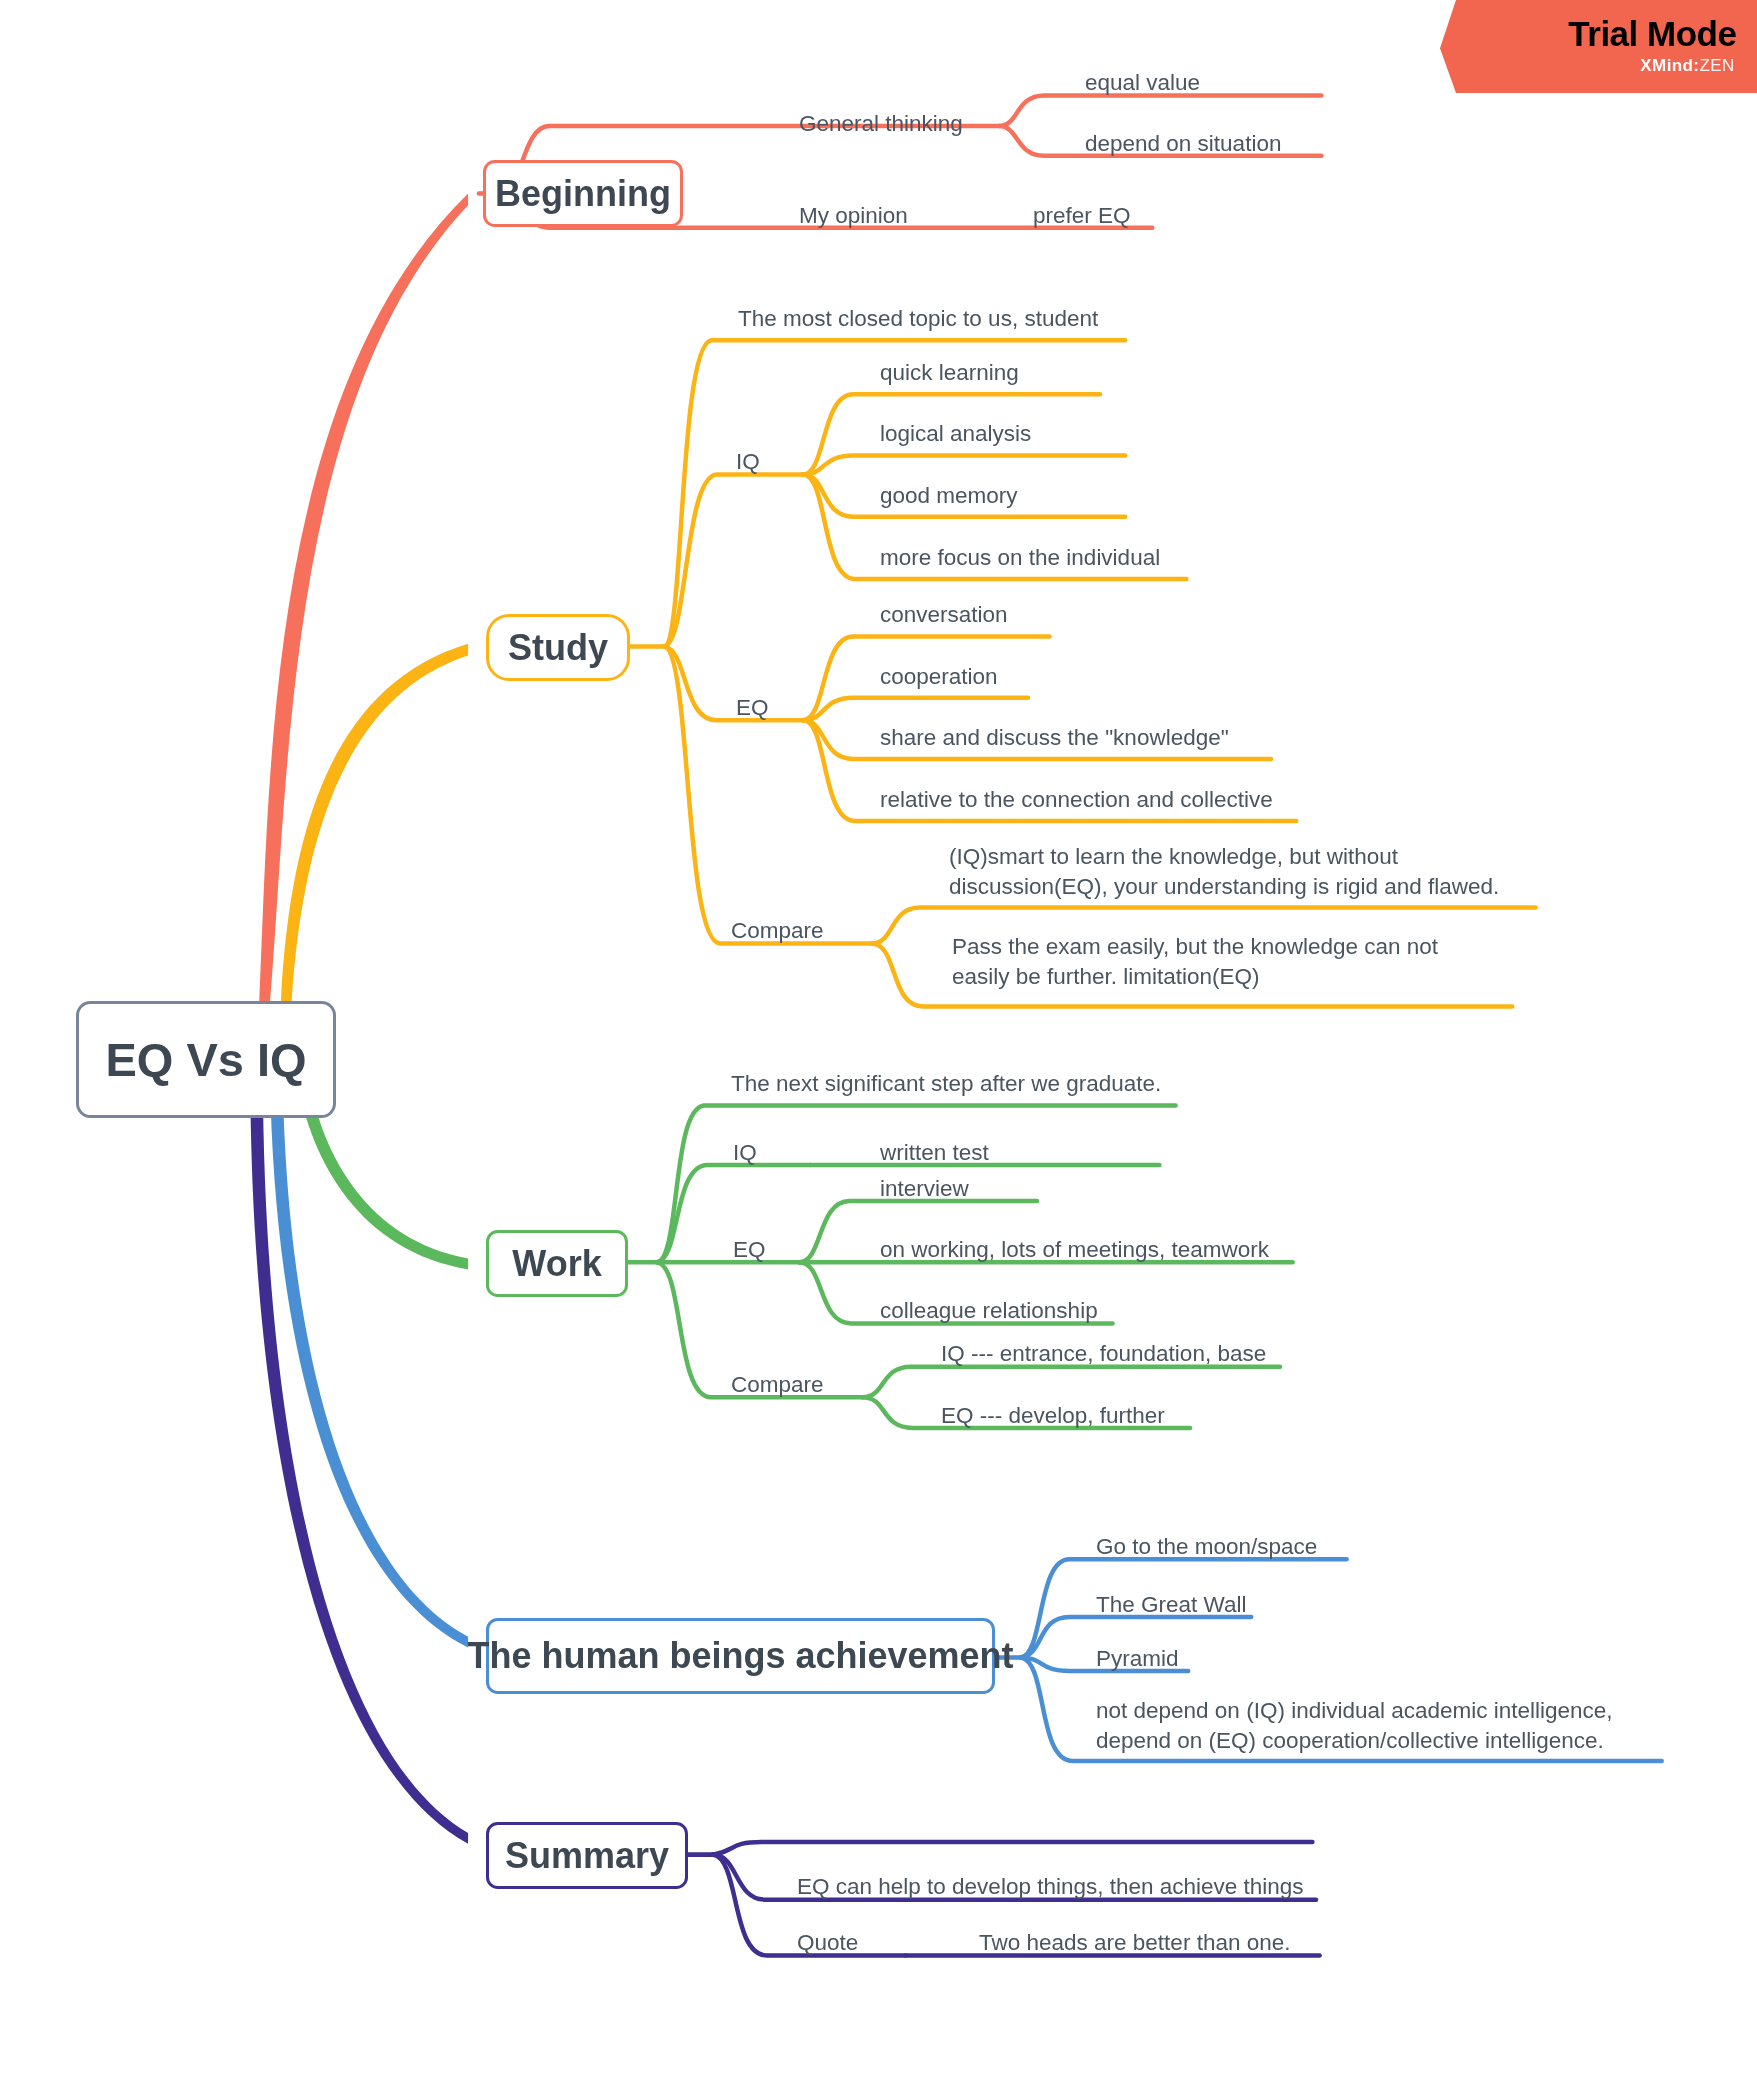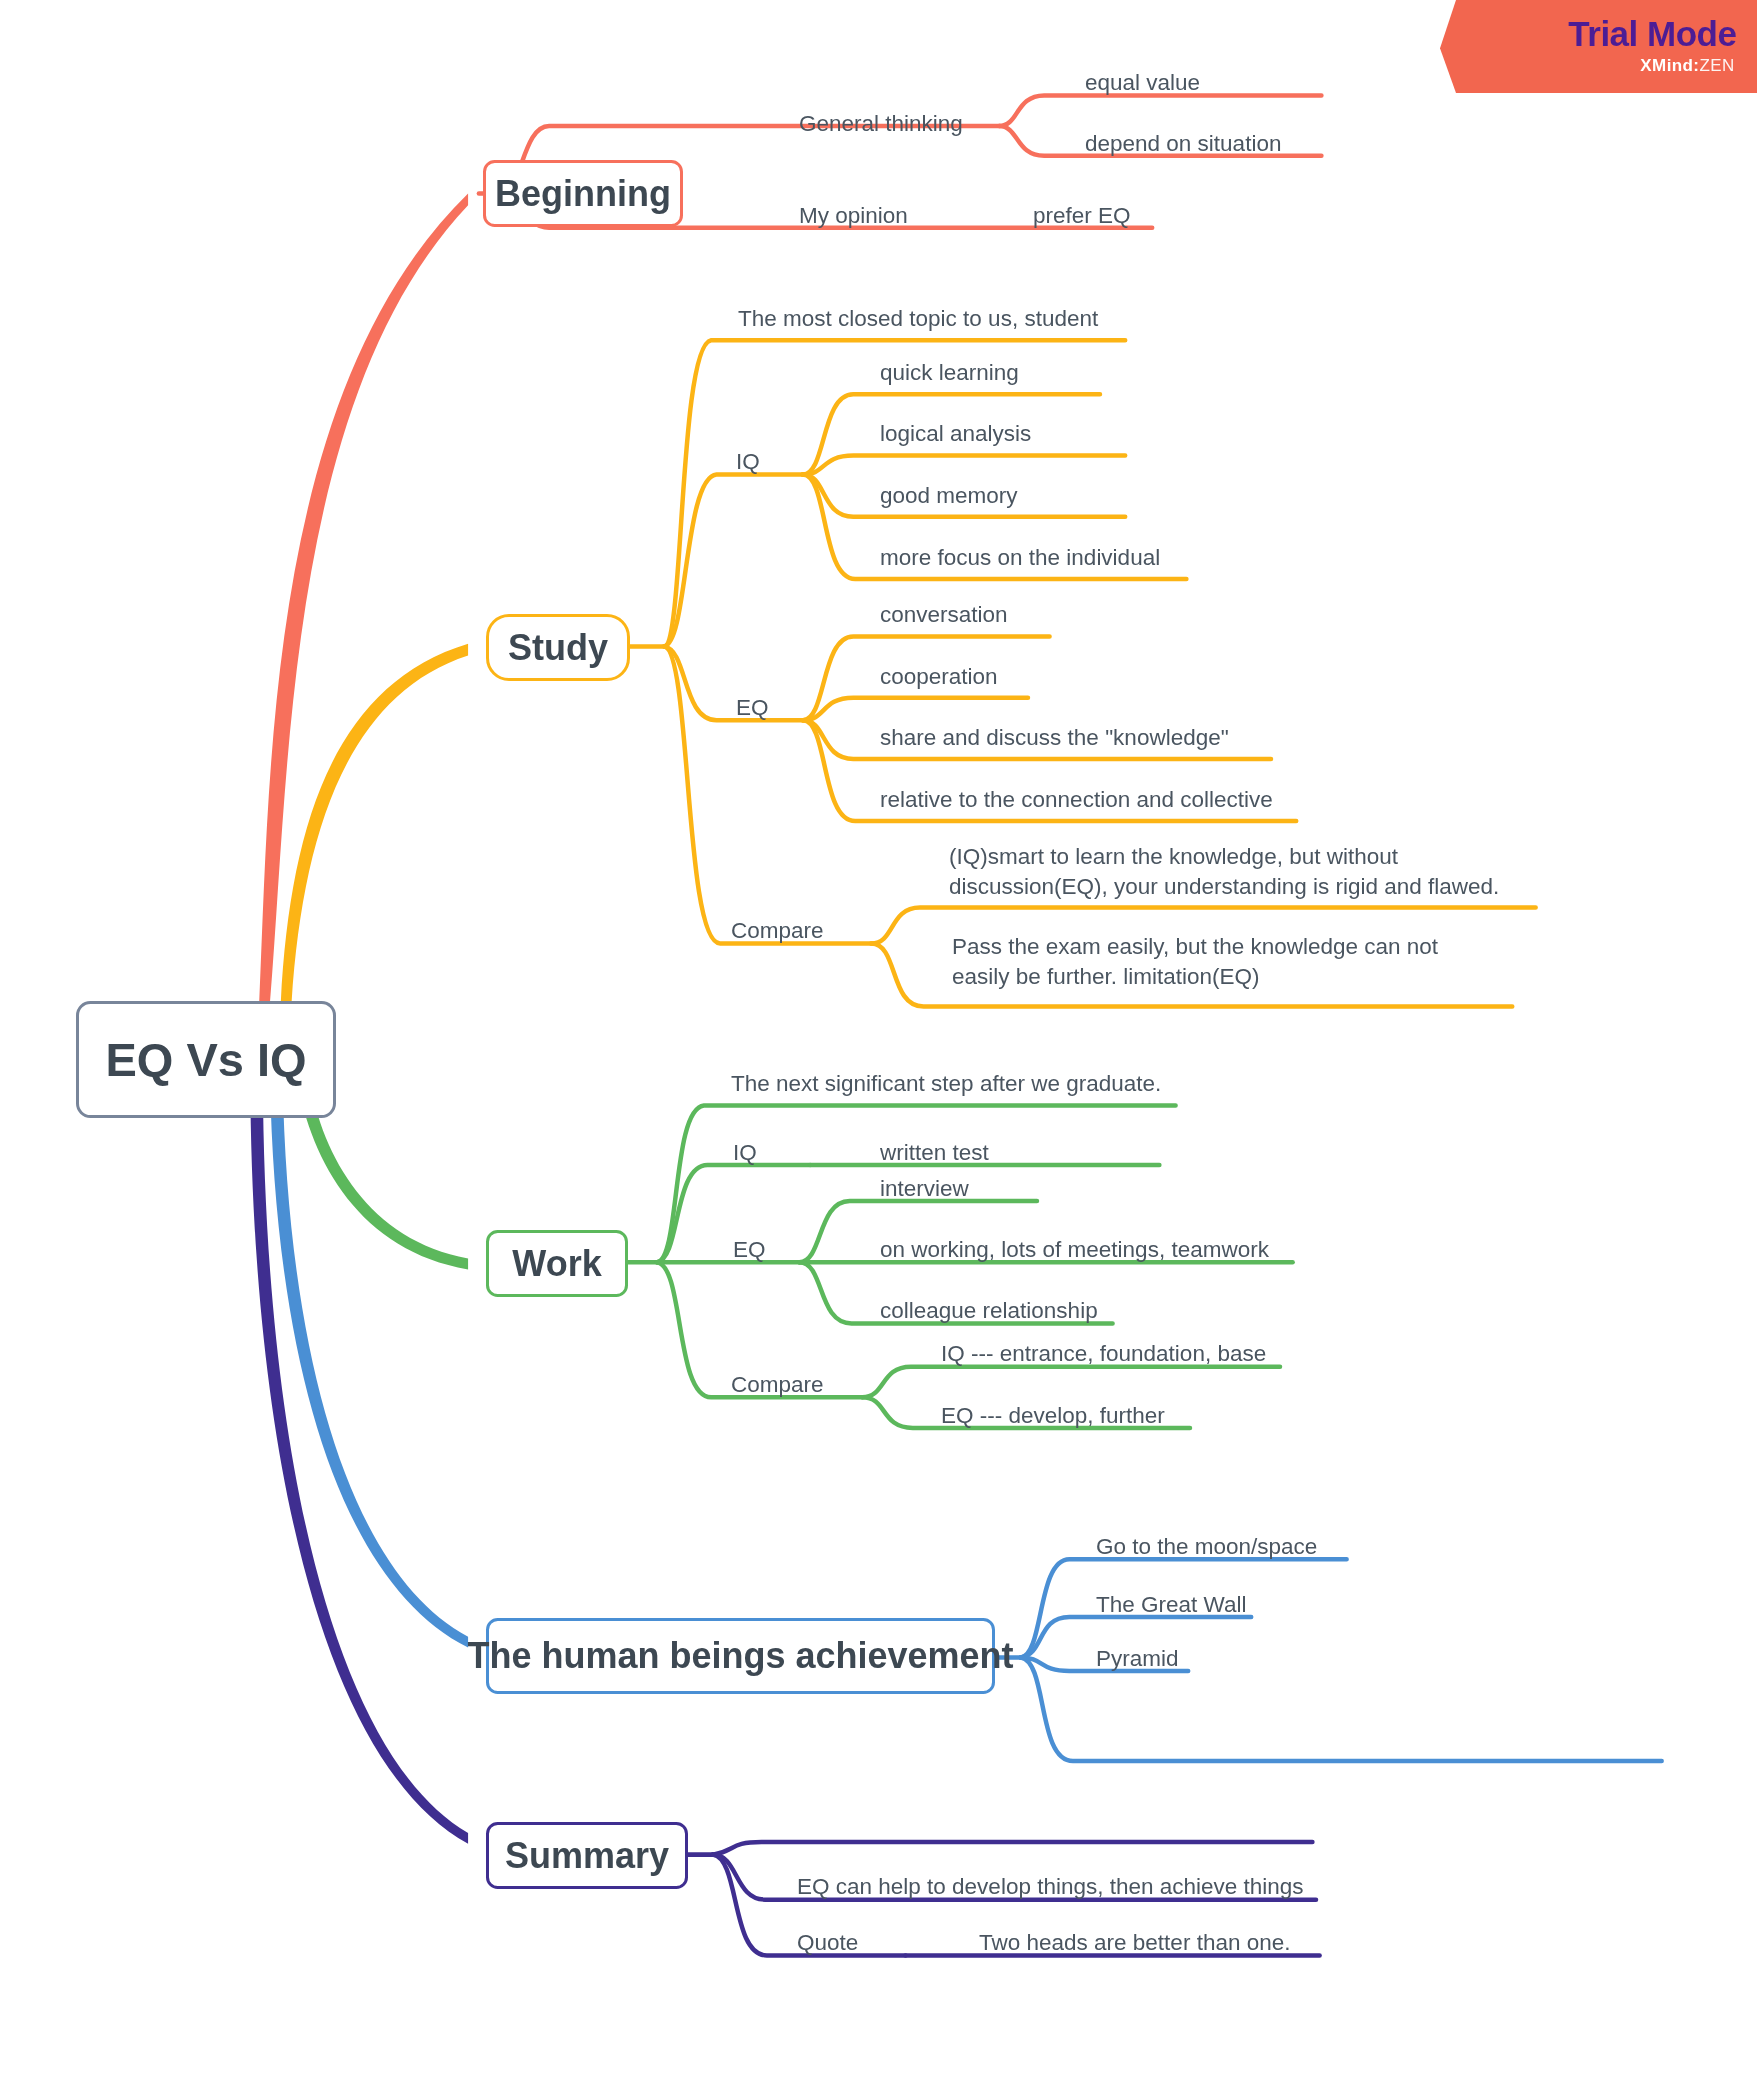--- a/index.html
+++ b/index.html
@@ -74,21 +74,21 @@
     background:#f2664f;
     border-top-left-radius:0;
     border-bottom-right-radius:0;
     z-index:20;
     clip-path:polygon(16px 0, 100% 0, 100% 100%, 16px 100%, 0 52%);
   }
   #trial .tm-title{
     position:absolute;
     right:21.6px;
     top:14.4px;
-    color:#4c1d95;
+    color:#000000;
     font-size:35px;
     font-weight:700;
     letter-spacing:-0.5px;
   }
   #trial .tm-sub{
     position:absolute;
     right:23.4px;
     top:56px;
     font-size:17px;
     color:#ffffff;
@@ -249,19 +249,20 @@
   <div class="lbl" style="left:880px; top:1235px;">on working, lots of meetings, teamwork</div>
   <div class="lbl" style="left:880px; top:1296px;">colleague relationship</div>
 
   <div class="lbl" style="left:731px; top:1370px;">Compare</div>
   <div class="lbl" style="left:941px; top:1339px;">IQ --- entrance, foundation, base</div>
   <div class="lbl" style="left:941px; top:1401px;">EQ --- develop, further</div>
 
   <div class="lbl" style="left:1096px; top:1532px;">Go to the moon/space</div>
   <div class="lbl" style="left:1096px; top:1590px;">The Great Wall</div>
   <div class="lbl" style="left:1096px; top:1644px;">Pyramid</div>
+  <div class="lbl multi" style="left:1096px; top:1696px; width:576px;">not depend on (IQ) individual academic intelligence, depend on (EQ) cooperation/collective intelligence.</div>
 
   <div class="lbl" style="left:797px; top:1872px;">EQ can help to develop things, then achieve things</div>
   <div class="lbl" style="left:797px; top:1928px;">Quote</div>
   <div class="lbl" style="left:979px; top:1928px;">Two heads are better than one.</div>
 
 </div>
 
 
 </body></html>

